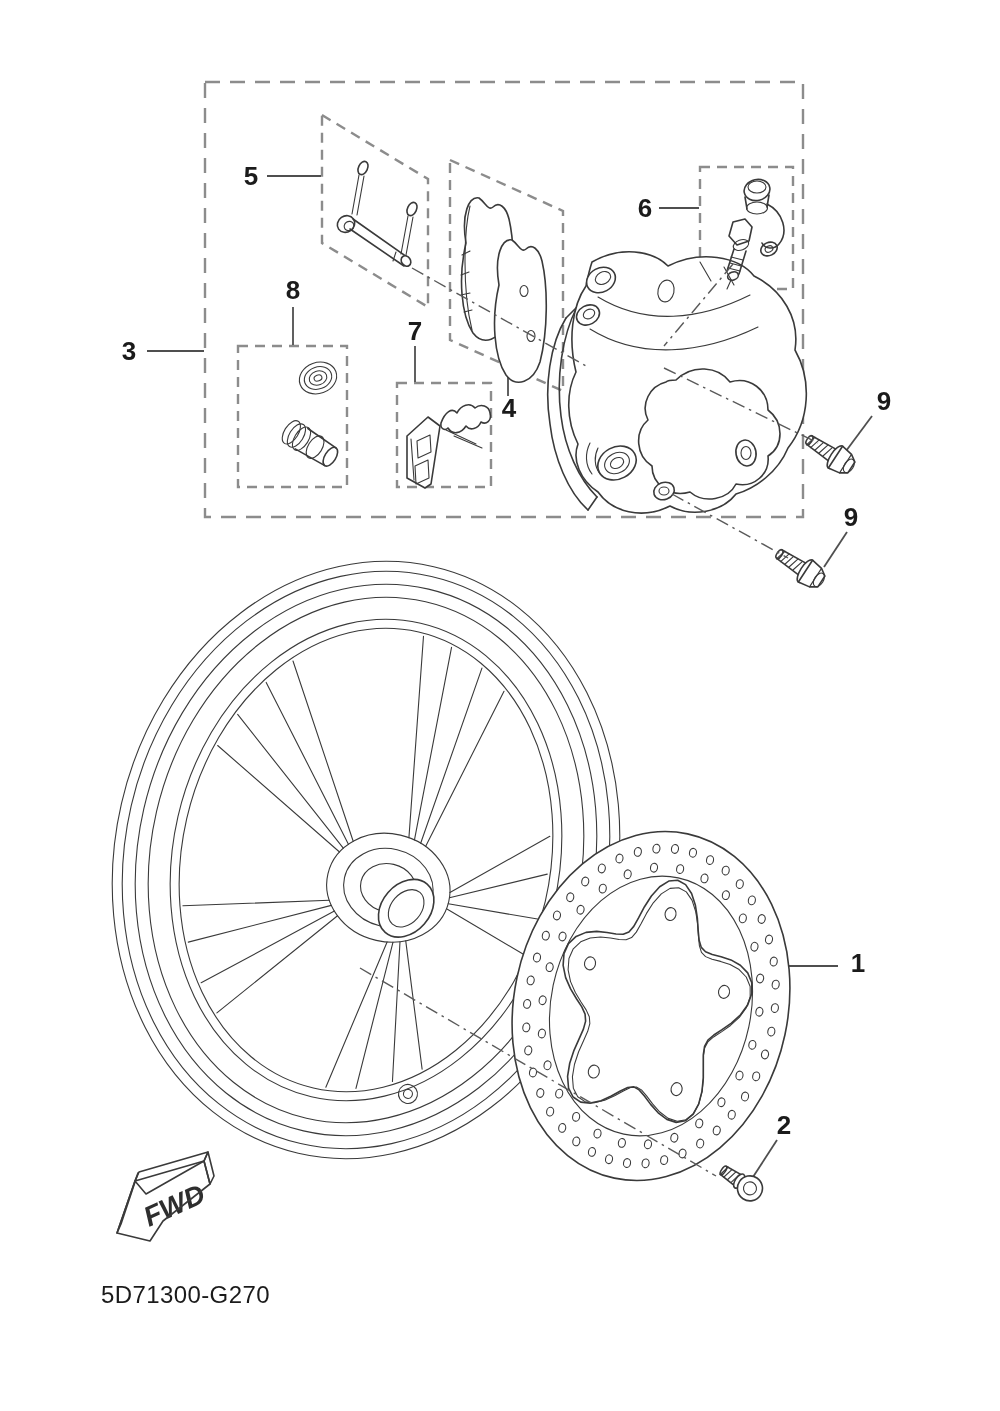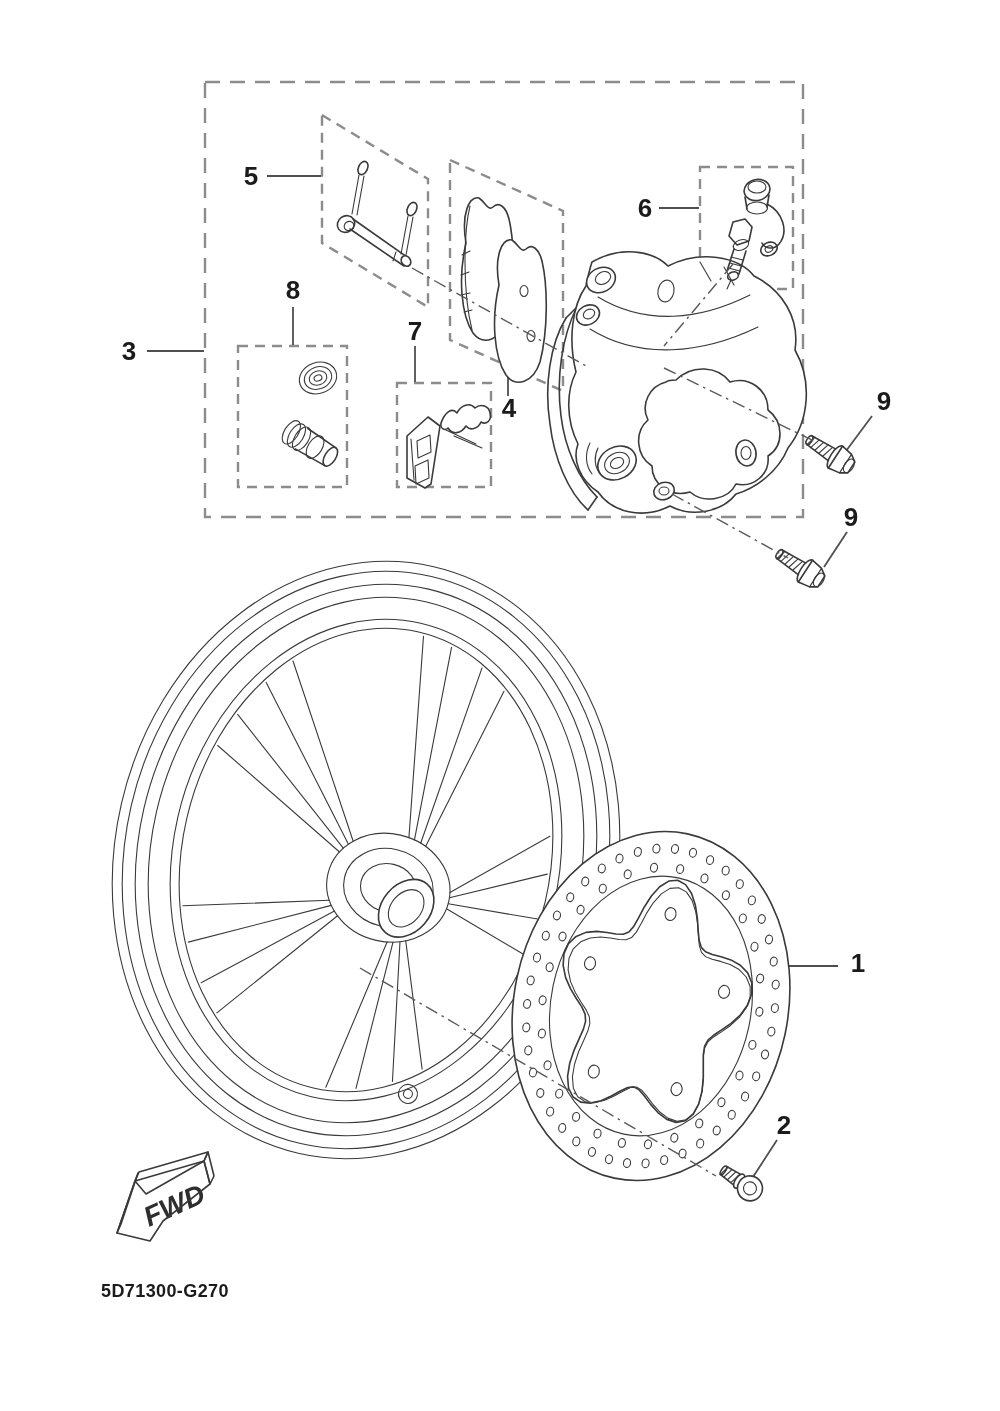--- a/index.html
+++ b/index.html
@@ -7,21 +7,21 @@
   .stage{position:relative;width:1000px;height:1411px;background:#ffffff;}
   svg#art{position:absolute;left:0;top:0;}
   .part{stroke:#3a3a3a;fill:none;stroke-width:1.6;stroke-linecap:round;stroke-linejoin:round;}
   .thin{stroke-width:1.1;}
   .fillwhite{fill:#ffffff;}
   .dashbox{stroke:#8c8c8c;fill:none;stroke-width:2.4;stroke-dasharray:10 7;}
   .bigdash{stroke-dasharray:15 10;}
   .leader{stroke:#4f4f4f;fill:none;stroke-width:1.8;}
   .axis{stroke:#5a5a5a;fill:none;stroke-width:1.4;stroke-dasharray:13 5 2.5 5;}
   .callout{position:absolute;transform:translate(-50%,-50%);font-size:26px;font-weight:600;color:#1b1b1b;line-height:1;}
-  .diagram-code{position:absolute;left:101px;top:1281px;font-size:18px;font-weight:700;letter-spacing:.4px;color:#1b1b1b;}
+  .diagram-code{position:absolute;left:101px;top:1281px;font-size:24px;font-weight:400;letter-spacing:.4px;color:#1b1b1b;}
   .fwd-text{font-family:"Liberation Sans",sans-serif;font-style:italic;font-weight:700;font-size:28px;fill:#2e2e2e;}
 </style>
 </head>
 <body>
 
 <div class="stage">
 
   <svg id="art" width="1000" height="1411" viewBox="0 0 1000 1411">
     <text class="fwd-text" transform="translate(149,1227) rotate(-24)">FWD</text>
   <g>

